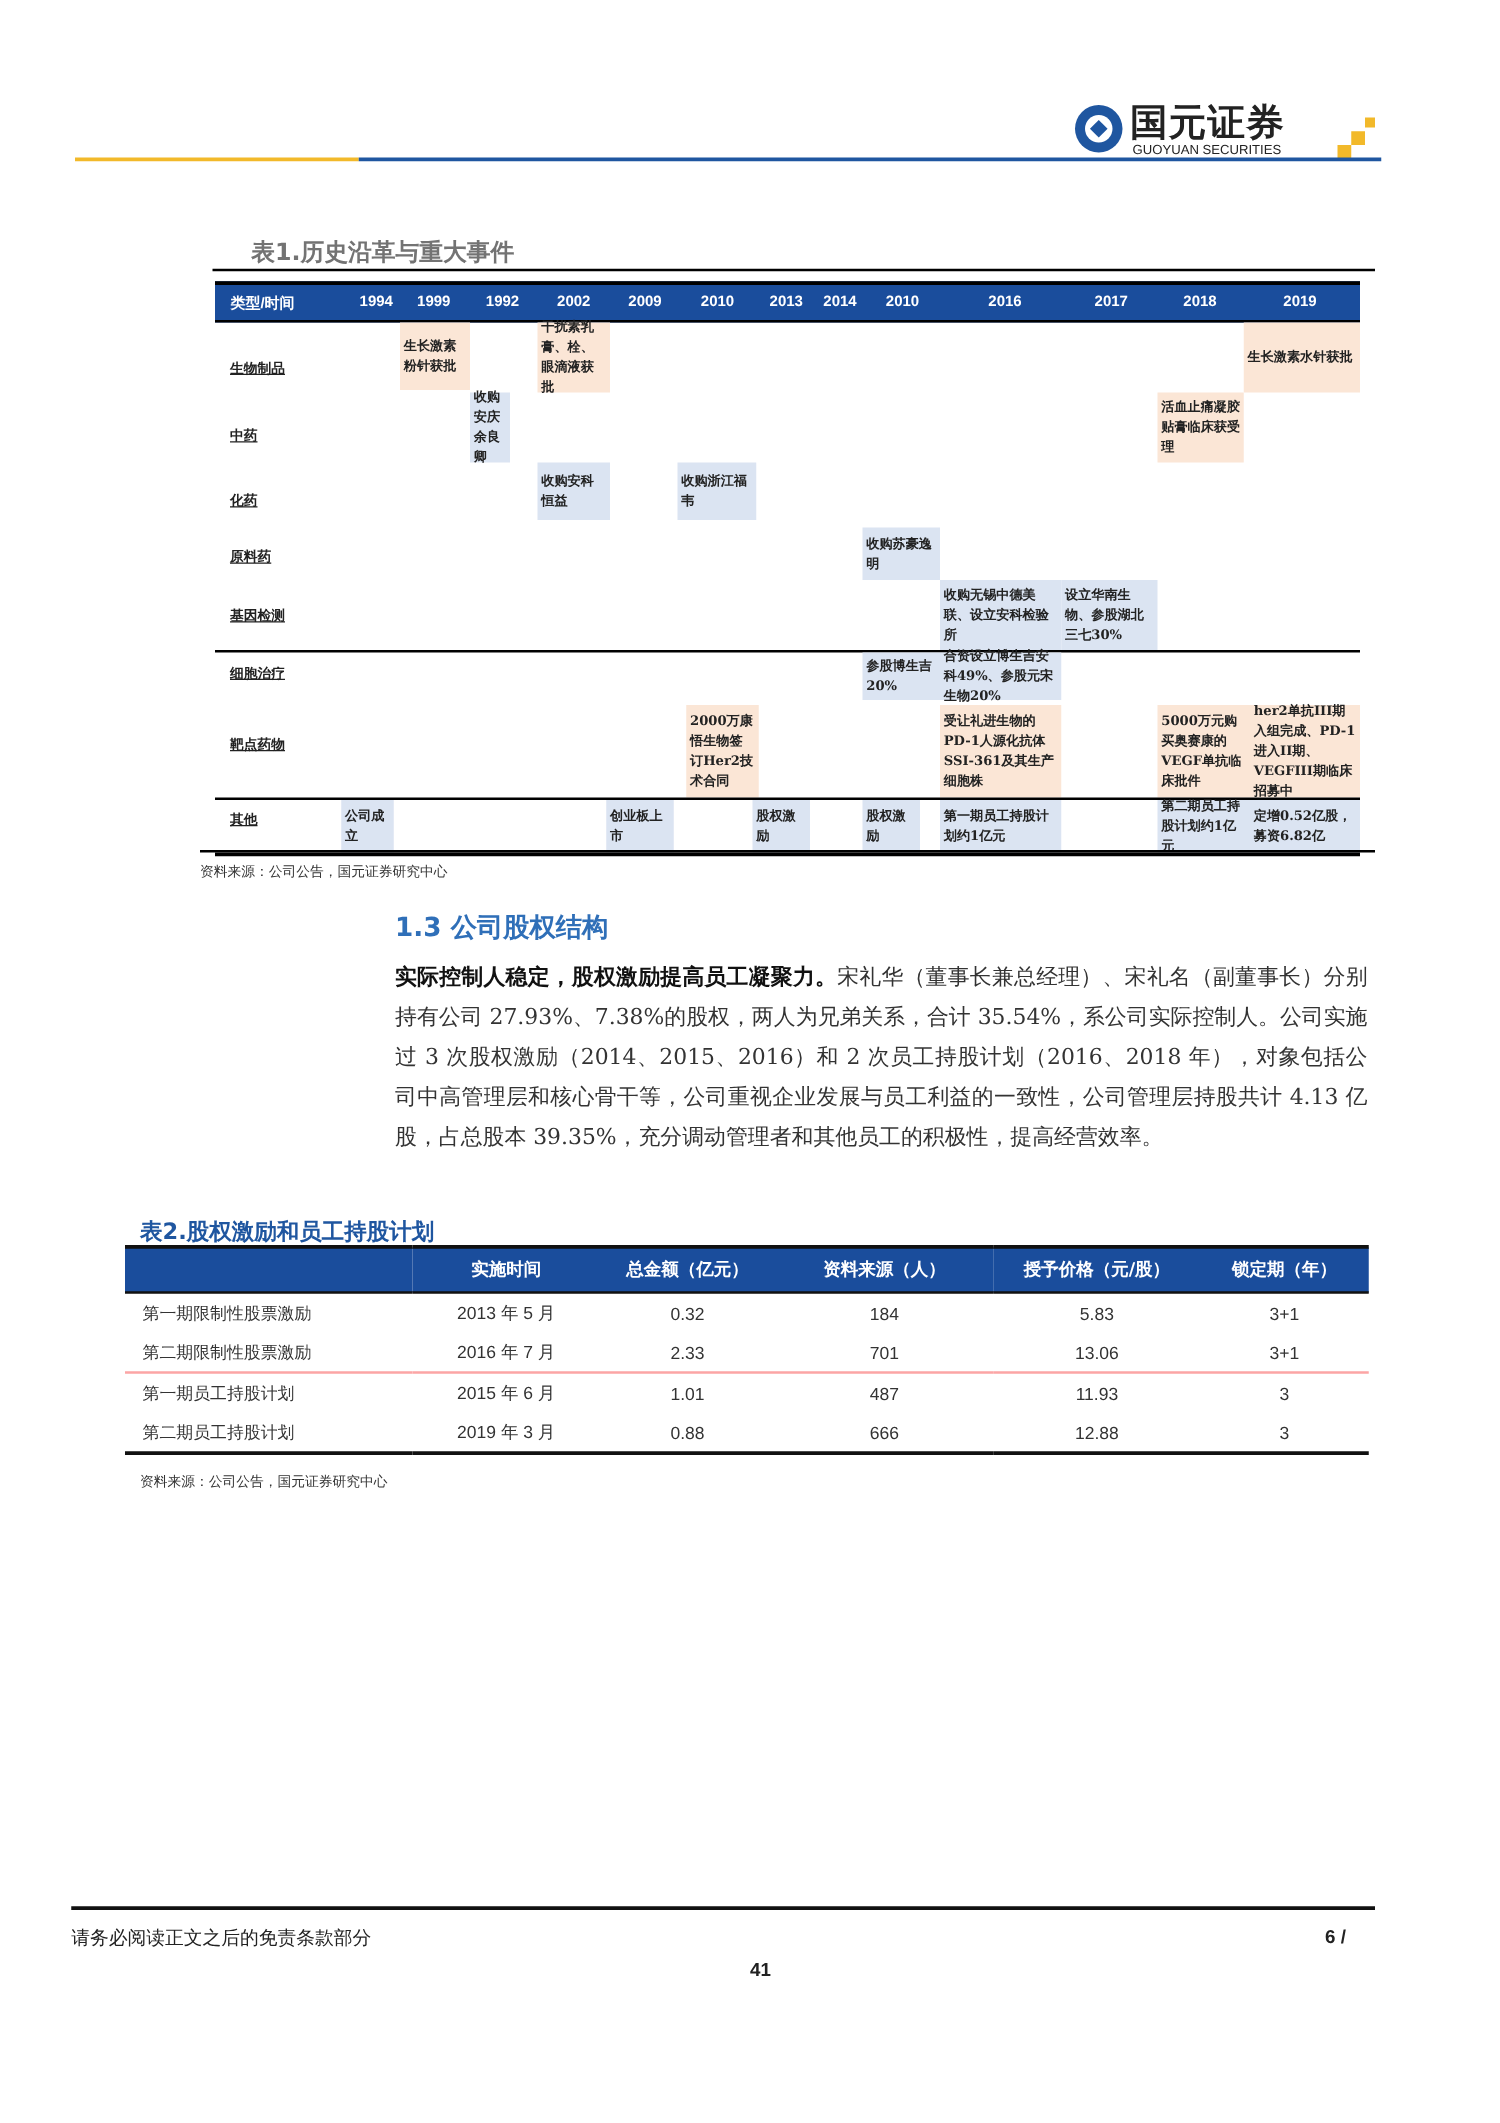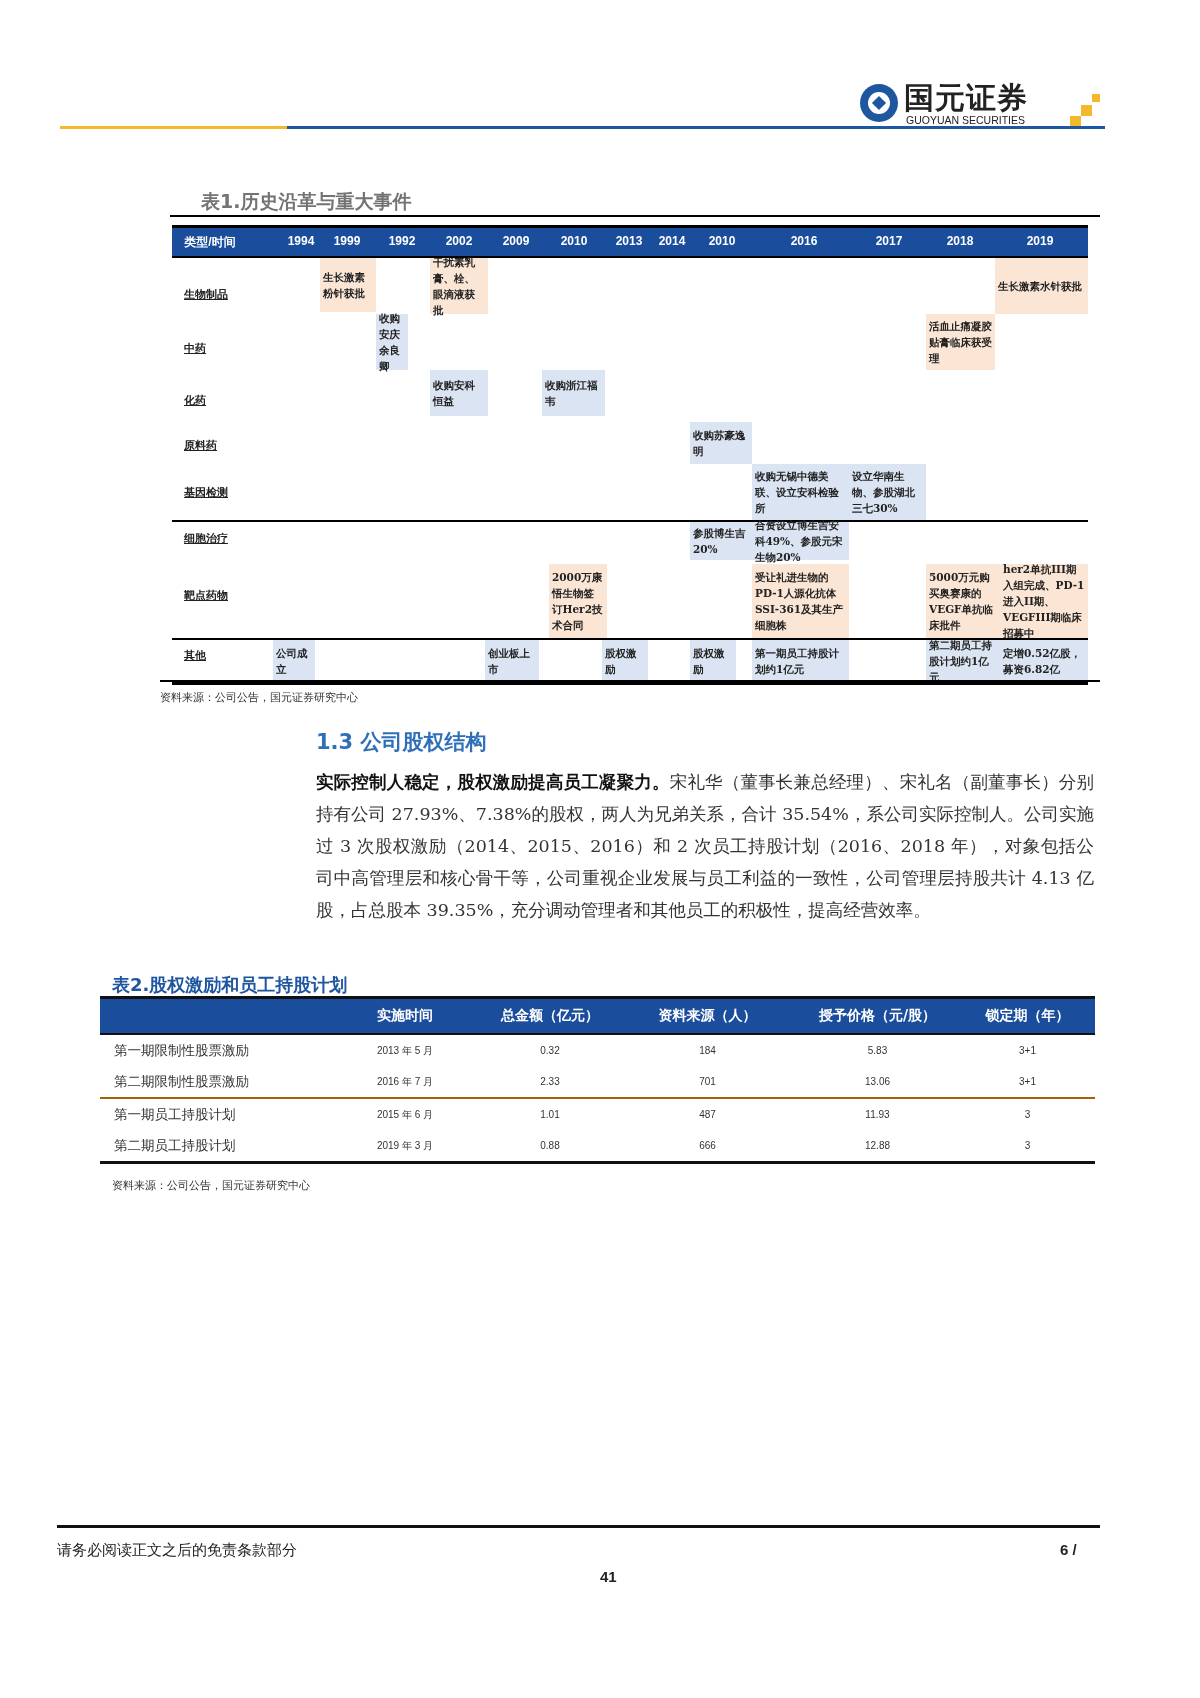--- a/index.html
+++ b/index.html
@@ -49,24 +49,24 @@
           color: #333; text-align: justify; }
   .para b { color: #111; }
 
   
   .t2-title { position: absolute; left: 112px; top: 973px; font-size: 18px; font-weight: bold; color: #1f56a0;
               font-family: "DejaVu Sans", sans-serif; }
   .t2 { position: absolute; left: 100px; top: 996px; width: 995px; border-collapse: collapse; }
   .t2 thead tr { background: #1a4d9c; }
   .t2 thead th { color: #fff; font-size: 14px; font-weight: bold; height: 34px; border-top: 3px solid #111;
                  border-bottom: 2px solid #111; padding: 0; }
-  .t2 td { font-size: 10px; height: 31px; padding: 0; color: #333; text-align: center;
+  .t2 td { font-size: 14px; height: 31px; padding: 0; color: #333; text-align: center;
            font-family: "Liberation Sans", sans-serif; }
   .t2 td.name { text-align: left; padding-left: 14px; font-family: "DejaVu Serif", serif; font-size: 13.5px; }
-  .t2 tr.grp-end td { border-bottom: 2px solid #a16207; margin-top: 36px; }
+  .t2 tr.grp-end td { border-bottom: 2px solid #fca5a5; margin-top: 36px; }
   .t2 tr.last td { border-bottom: 3px solid #111; }
 
   
   .footer-line { position: absolute; left: 57px; top: 1525px; width: 1043px; height: 3px; background: #111; }
   .footer-disclaimer { position: absolute; left: 57px; top: 1541px; font-size: 15px; color: #222; }
   .footer-page { position: absolute; left: 1060px; top: 1541px; font-size: 15px; font-weight: bold;
                  font-family: "Liberation Sans", sans-serif; }
   .footer-total { position: absolute; left: 600px; top: 1568px; font-size: 15px; font-weight: bold;
                   font-family: "Liberation Sans", sans-serif; }
 </style>

